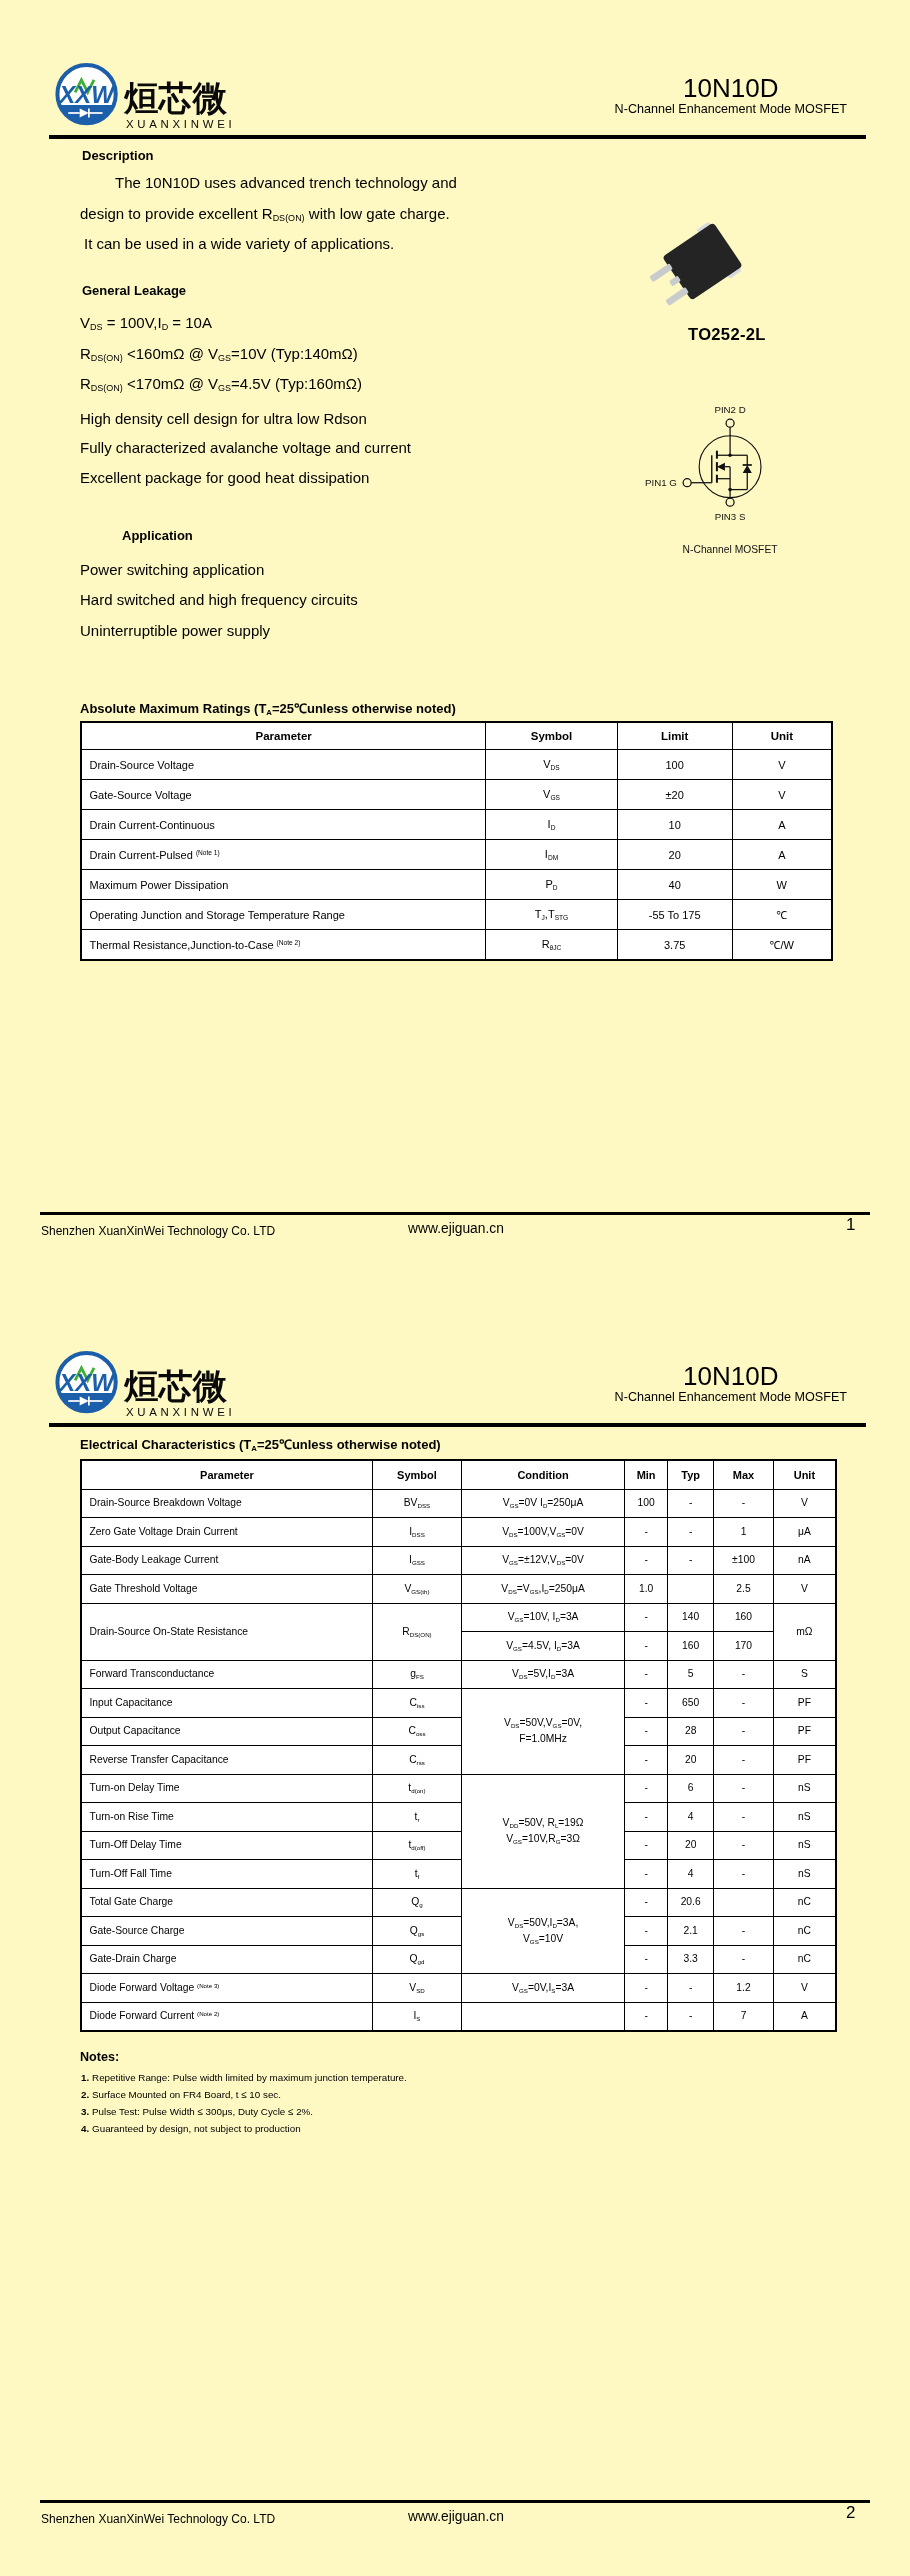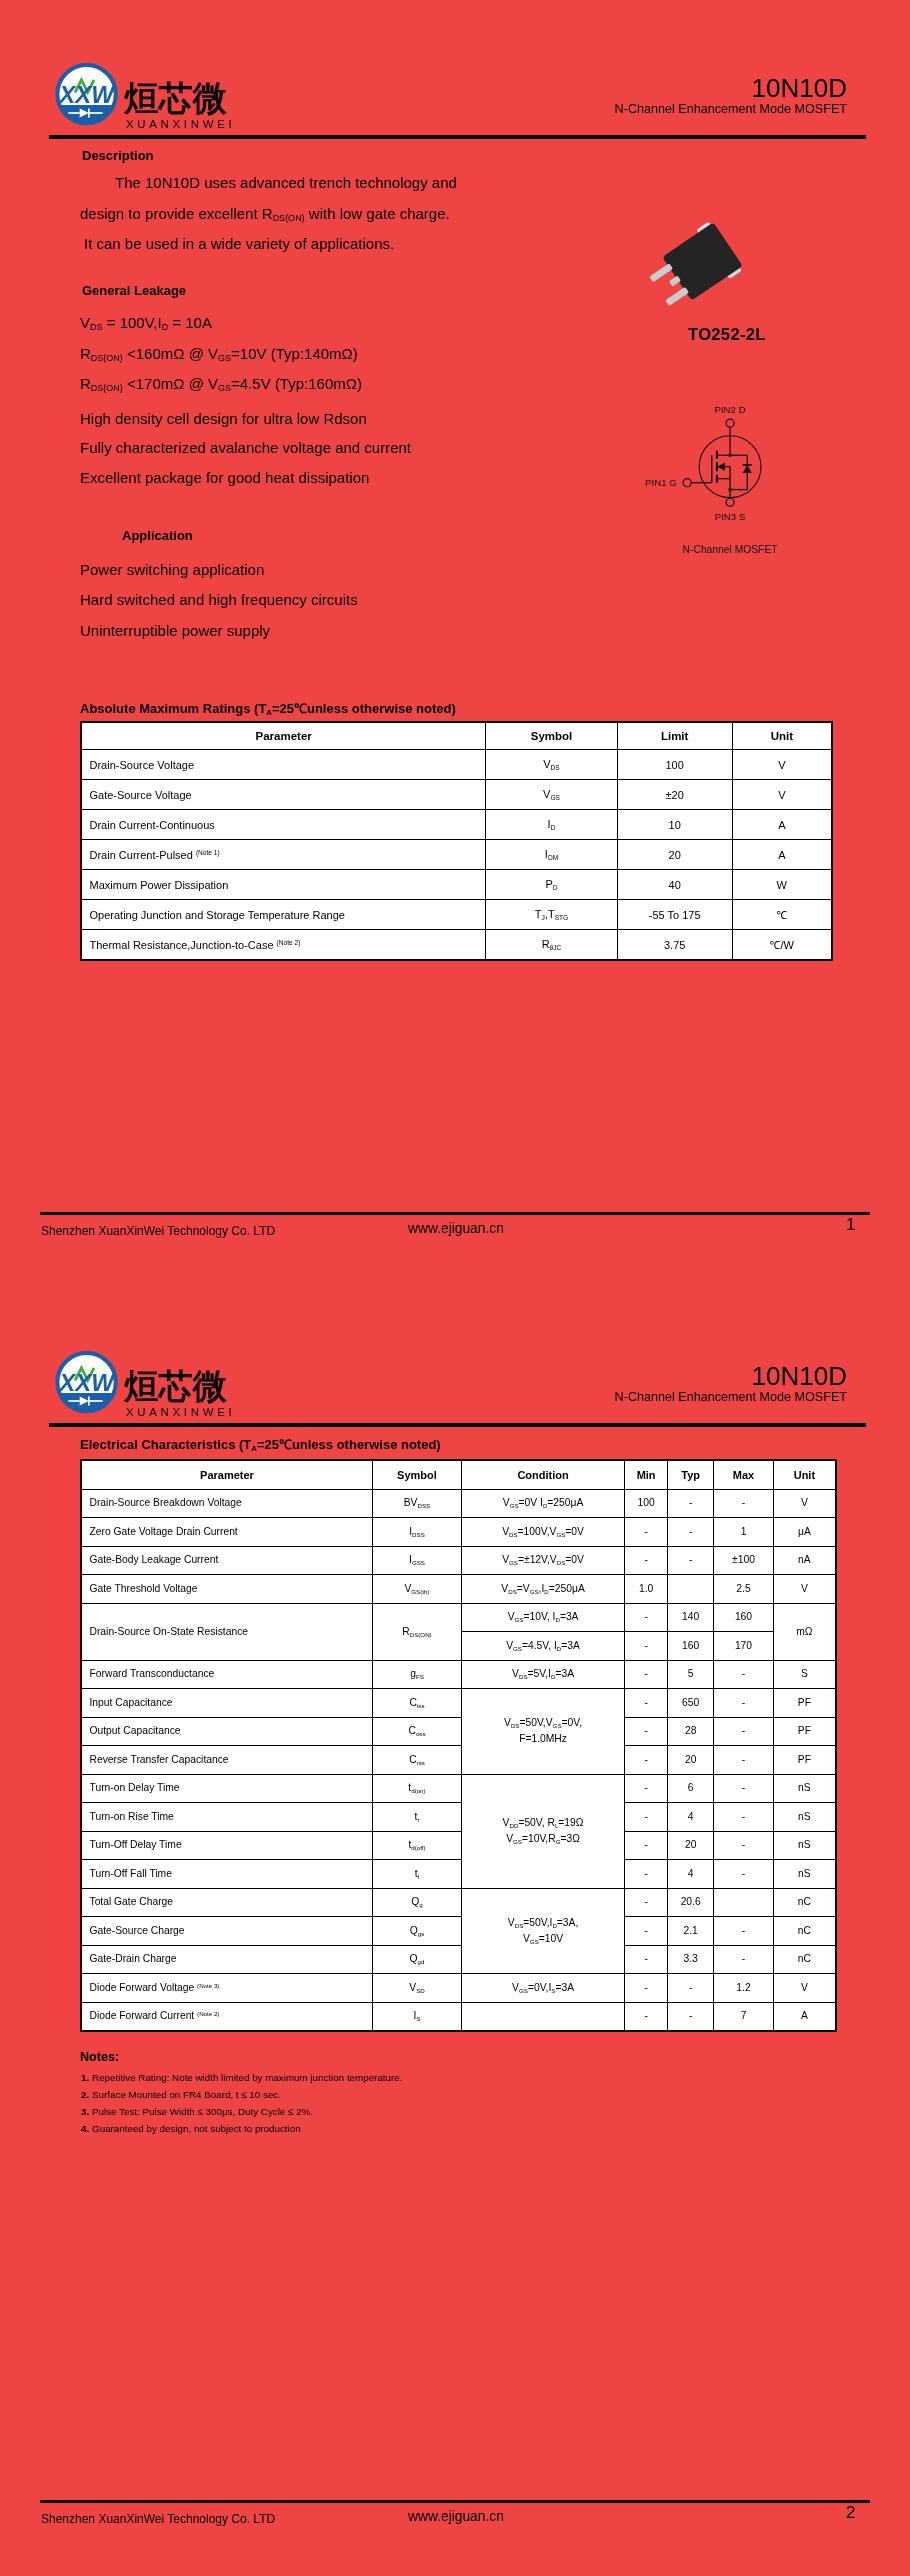--- a/index.html
+++ b/index.html
@@ -1,24 +1,24 @@
 <!DOCTYPE html>
 <html style="font-size:9.2px"><head>
 <meta charset="utf-8">
 <style>
   html,body{margin:0;padding:0;background:#ffffff;}
   .doc{position:relative;width:910px;height:2576px;background:#fff;
        font-family:"Liberation Sans",sans-serif;color:#000;overflow:hidden;}
-  .page{position:absolute;left:0;width:910px;height:1288px;background:#ef4444;}
+  .page{position:absolute;left:0;width:910px;height:1288px;background:#fef9c3;}
   #page-1{top:0;} #page-2{top:1288px;}
   .abs{position:absolute;}
   .rule{position:absolute;background:#000;}
   .header-rule{left:49px;top:135px;width:817px;height:4px;}
   .logo{position:absolute;left:52px;top:57px;}
-  .title-block{position:absolute;right:63px;top:75px;text-align:right;}
+  .title-block{position:absolute;right:63px;top:75px;text-align:center;}
   .part-number{font-size:26px;line-height:1.05;font-weight:400;}
   .product-line{font-size:12.6px;margin-top:0;}
   .h2{position:absolute;font-size:13px;font-weight:bold;white-space:nowrap;}
   .line{position:absolute;font-size:15px;white-space:nowrap;text-align:center;}
   .pkg-name{position:absolute;left:688px;top:325px;width:98px;font-size:16.6px;font-weight:bold;letter-spacing:0.3px;}
   sub{font-size:0.6em;vertical-align:-0.25em;}
   sup{font-size:0.6em;vertical-align:0.55em;}
   table{border-collapse:collapse;table-layout:fixed;background:#fff;}
   .amr{position:absolute;left:80px;top:721px;width:753px;border:2.3px solid #000;}
   .amr th,.amr td{border-left:1.1px solid #000;border-right:1.1px solid #000;
@@ -396,21 +396,21 @@
         <td></td>
         <td>-</td>
         <td>-</td>
         <td>7</td>
         <td>A</td>
       </tr>
     </tbody>
       </table>
 
     <div class="notes-h" style="top:762px;">Notes:</div>
-    <div class="note" style="top:784px;"><b>1.</b><span>Repetitive Rating: Note width limited by maximum junction temperature.</span></div>
+    <div class="note" style="top:784px;"><b>1.</b><span>Repetitive Range: Pulse width limited by maximum junction temperature.</span></div>
     <div class="note" style="top:801px;"><b>2.</b><span>Surface Mounted on FR4 Board, t ≤ 10 sec.</span></div>
     <div class="note" style="top:818px;"><b>3.</b><span>Pulse Test: Pulse Width ≤ 300μs, Duty Cycle ≤ 2%.</span></div>
     <div class="note" style="top:835px;"><b>4.</b><span>Guaranteed by design, not subject to production</span></div>
 
     <div class="rule footer-rule"></div>
     <div class="f-company">Shenzhen XuanXinWei Technology Co. LTD</div>
     <div class="f-site">www.ejiguan.cn</div>
     <div class="f-page">2</div>
   </section>
 

